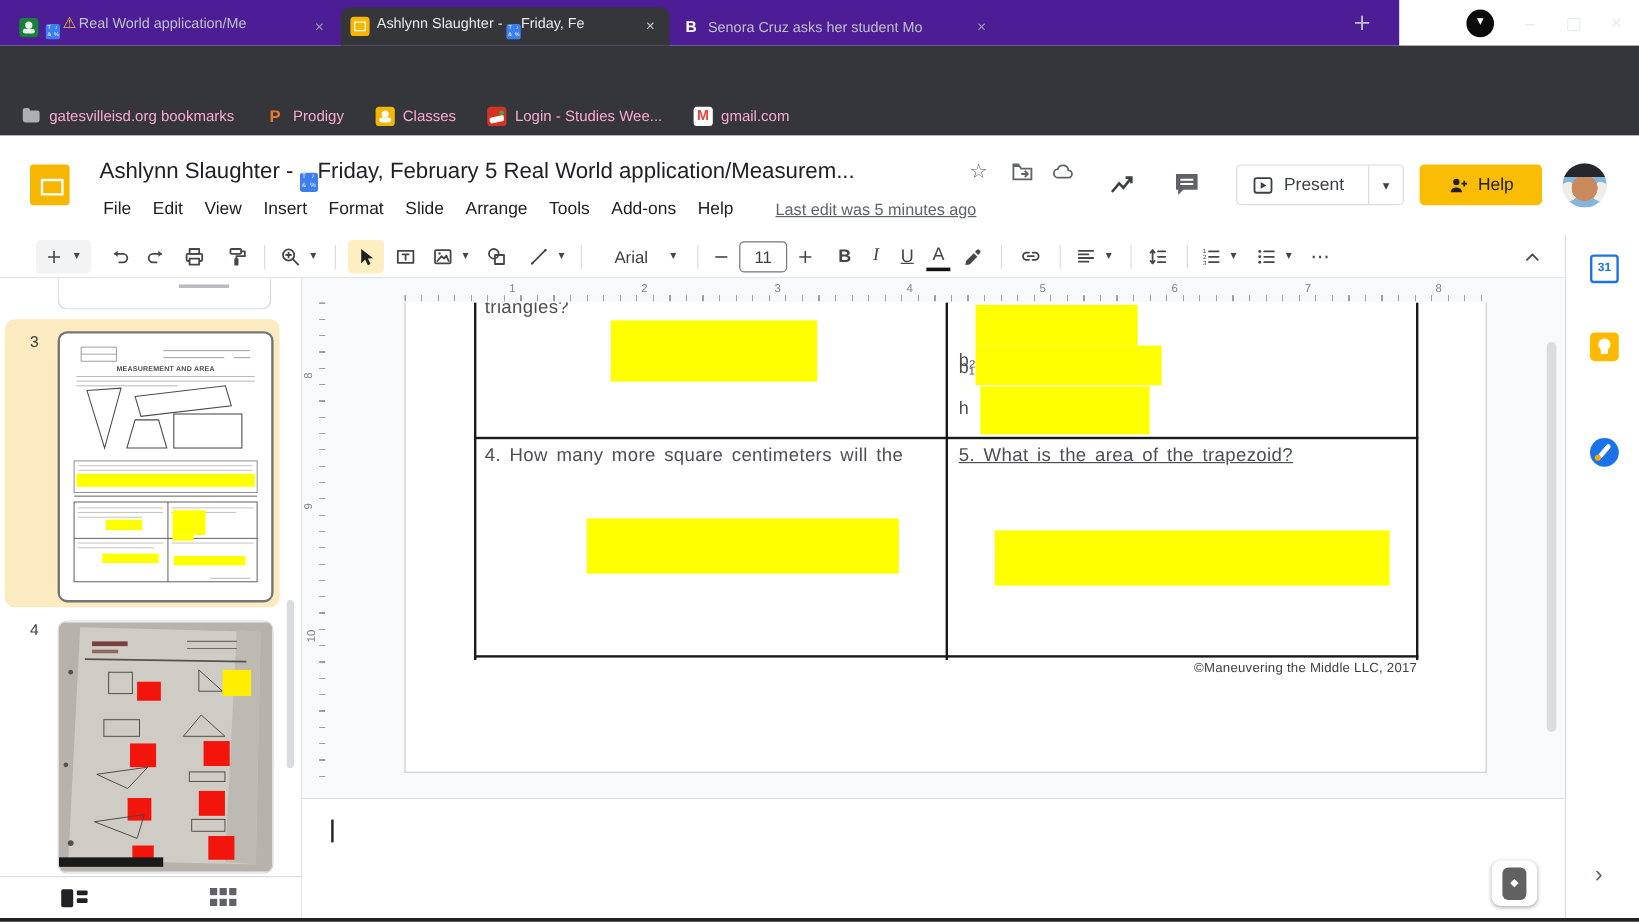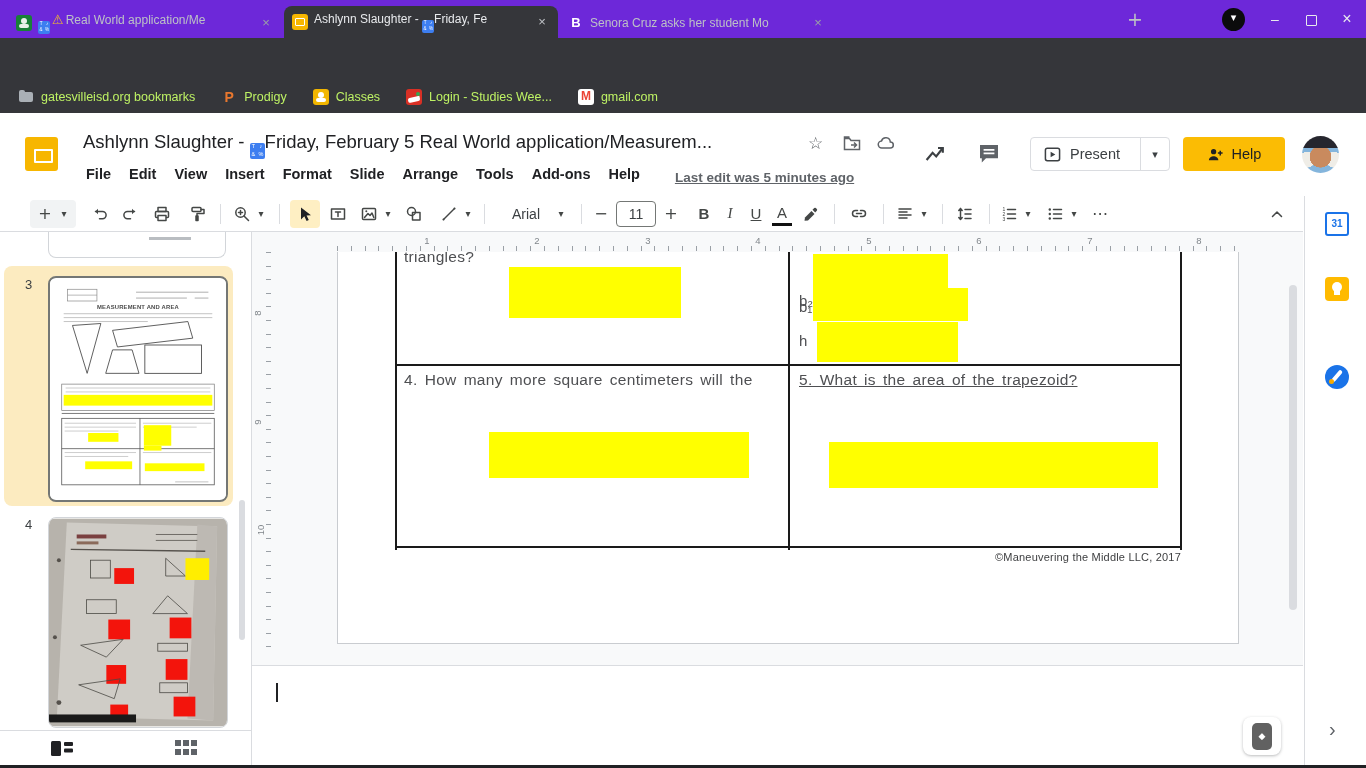--- a/index.html
+++ b/index.html
@@ -1,20 +1,20 @@
 <!DOCTYPE html>
 <html><head>
 <meta charset="utf-8">
 <style>
   html,body{margin:0;padding:0;background:#000;}
   .screen{position:relative;width:1366px;height:768px;overflow:hidden;background:#fff;
           font-family:"Liberation Sans",sans-serif;-webkit-font-smoothing:antialiased;}
 
   
-  .tabbar{position:absolute;left:0;top:0;width:1366px;height:38px;background:#6d28d9;}
+  .tabbar{position:absolute;left:0;top:0;width:1166px;height:38px;background:#4c1d95;}
   .tab{position:absolute;top:7px;height:31px;display:flex;align-items:center;color:#bdc1c6;
        font-size:12px;padding:0 8px;box-sizing:border-box;overflow:hidden;}
   .tab .ttl{white-space:nowrap;overflow:hidden;flex:1;margin:0 6px;}
   .tab.active{top:6px;height:32px;background:#35363A;border-radius:8px 8px 0 0;color:#e8eaed;}
   .tab-x{width:16px;height:16px;border-radius:50%;color:#9aa0a6;font-size:13px;line-height:16px;
          text-align:center;flex:0 0 16px;}
   .tab-x::before{content:"×";}
   .fav{width:16px;height:16px;flex:0 0 16px;border-radius:3px;position:relative;}
   .fav-classroom{background:#188038;}
   .fav-classroom::before{content:"";position:absolute;left:5px;top:3px;width:6px;height:6px;border-radius:50%;background:#e8f0e9;}
@@ -57,21 +57,21 @@
   .urlhost{color:#e8eaed;}
   .urlpath{color:#9aa0a6;}
   .pill-ic{flex:0 0 auto;margin-right:14px;}
   .star-ic{color:#c7cacd;font-size:17px;font-family:"DejaVu Sans",sans-serif;}
   .star-ic::before{content:"☆";}
   .menu-dots{position:absolute;left:1338px;top:48px;color:#c7cacd;font-size:16px;font-family:"DejaVu Sans",sans-serif;}
   .menu-dots::before{content:"⋮";}
 
   
   .bookbar{position:absolute;left:0;top:80px;width:1366px;height:33px;background:#35363A;display:flex;align-items:center;
-           color:#bef264;font-size:12.5px;}
+           color:#f9a8d4;font-size:12.5px;}
   .bm{display:flex;align-items:center;gap:7px;margin-left:18px;white-space:nowrap;}
   .bm + .bm{margin-left:26px;}
   .bm-ic{width:16px;height:16px;border-radius:3px;position:relative;flex:0 0 16px;}
   .bm-folder{background:transparent;}
   .bm-folder::before{content:"";position:absolute;left:1px;top:3px;width:14px;height:10px;background:#aab0b6;border-radius:2px;}
   .bm-folder::after{content:"";position:absolute;left:1px;top:1px;width:6px;height:4px;background:#aab0b6;border-radius:2px 2px 0 0;}
   .bm-prodigy{color:#e8772e;font-weight:bold;font-size:14px;line-height:16px;text-align:center;}
   .bm-prodigy::before{content:"P";}
   .bm-classes{background:#f2b600;}
   .bm-classes::before{content:"";position:absolute;left:5px;top:3px;width:6px;height:6px;border-radius:50%;background:#fff;}
@@ -83,21 +83,21 @@
   .bm-gmail::before{content:"M";}
 
   
   .dochead{position:absolute;left:0;top:113px;width:1366px;height:83px;background:#fff;}
   .slideslogo{position:absolute;left:25px;top:24px;width:33px;height:34px;background:#F7B600;border-radius:3px;}
   .slideslogo::before{content:"";position:absolute;left:9px;top:12px;width:15px;height:10px;border:2.5px solid #fff;border-radius:1px;}
   .doctitle{position:absolute;left:83px;top:18px;font-size:18.5px;color:#202124;white-space:nowrap;}
   .doctitle .emoji-box{grid-template-columns:7.5px 7.5px;font-size:5.5px;line-height:7.5px;vertical-align:0px;}
   .doctitle .emoji-box span{width:7.5px;height:7.5px;}
   .headic{position:absolute;top:20px;width:20px;height:20px;color:#5f6368;}
-  .menurow{position:absolute;left:77px;top:50px;display:flex;align-items:flex-end;font-size:14.5px;color:#202124;font-weight:bold;}
+  .menurow{position:absolute;left:77px;top:50px;display:flex;align-items:center;font-size:14.5px;color:#202124;}
   .menuitem{padding:3px 9px;border-radius:4px;}
   .lastedit{margin-left:26px;color:#5f6368;font-size:13.5px;text-decoration:underline;white-space:nowrap;}
   .iconbtn{position:absolute;width:34px;height:30px;display:flex;align-items:center;justify-content:center;}
   .presentbtn{position:absolute;left:1030px;top:24px;width:140px;height:34px;border:1px solid #dadce0;border-radius:4px;
               display:flex;align-items:center;box-sizing:border-box;background:#fff;}
   .present-main{display:flex;align-items:center;gap:9px;padding-left:13px;flex:1;font-size:14.5px;color:#3c4043;font-weight:500;}
   .present-caret{width:28px;align-self:stretch;border-left:1px solid #dadce0;display:flex;align-items:center;justify-content:center;
                  color:#3c4043;font-size:11px;font-family:"DejaVu Sans",sans-serif;}
   .present-caret::before{content:"▾";}
   .sharebtn{position:absolute;left:1183px;top:24px;width:102px;height:34px;background:#FBBC04;border-radius:4px;

